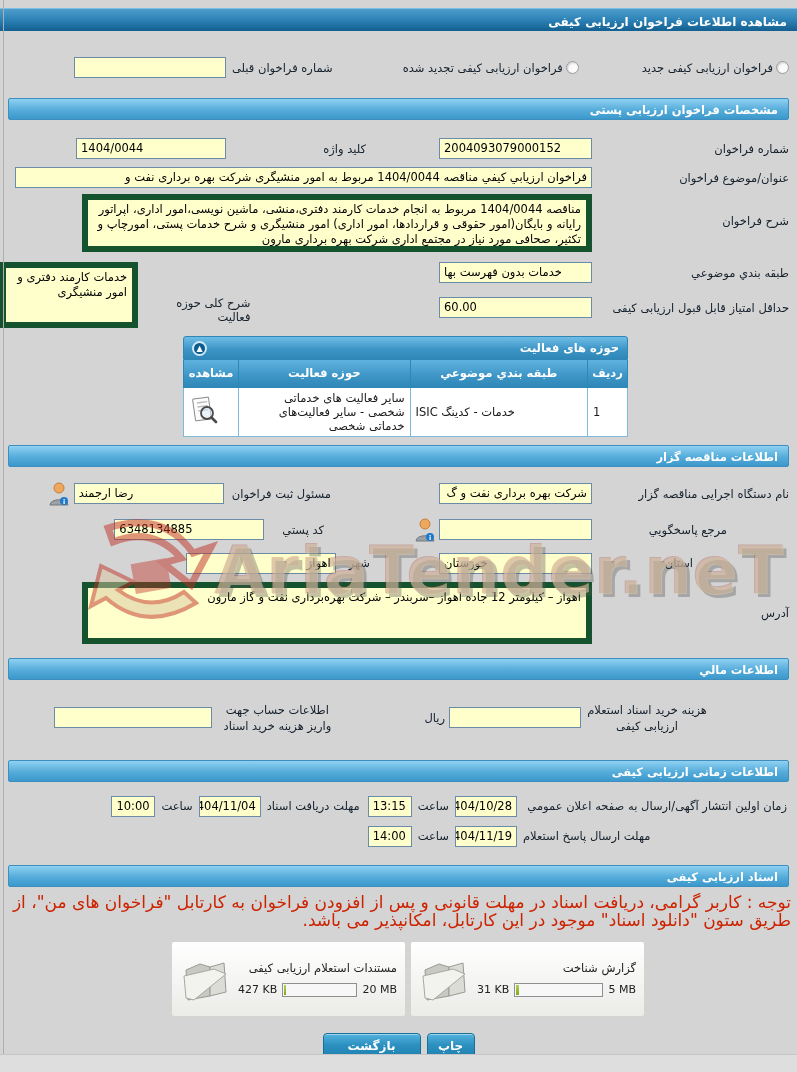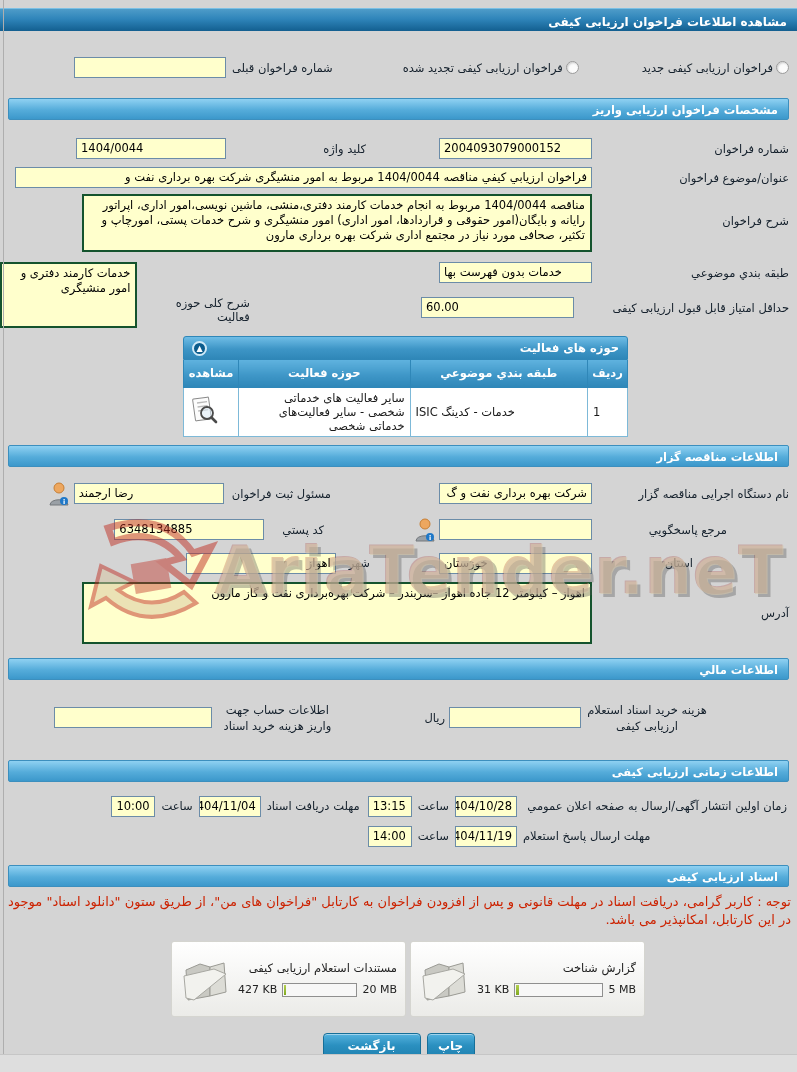--- a/index.html
+++ b/index.html
@@ -24,21 +24,21 @@
     color:#fff; font-weight:bold; font-size:11.5px;
   }
   .fr { display:flex; align-items:center; padding-right:8px; }
   .lbl { color:#14202c; }
   .inp {
     background:#ffffcc; border:1px solid #6b8ca8; height:21px; line-height:19px;
     padding:0 4px; white-space:nowrap; overflow:hidden; font-size:11.5px; color:#000;
   }
   .c { text-align:left; }
   .box {
-    background:#ffffcc; border:2px solid #14532d; padding:2px 5px;
+    background:#ffffcc; border:6px solid #14532d; padding:2px 5px;
     font-size:11.5px; color:#000; line-height:15px; overflow:hidden;
   }
   .radio {
     width:13px; height:13px; border-radius:50%; background:#fbfbfb;
     border:1px solid #9a9a9a; box-shadow: inset 1px 1px 2px #ccc; margin-left:3px; flex:none;
   }
 
   
   .tbl-wrap { margin:8px 169px 0 auto; width:445px; }
   .tbl-hd {
@@ -52,21 +52,21 @@
     color:#fff; font-size:8px; line-height:11px; text-align:center; flex:none;
   }
   table { border-collapse:collapse; width:445px; background:#fff; }
   th {
     background: linear-gradient(#5fb2de 0%, #3d95c6 60%, #2f87b8 100%);
     color:#fff; font-weight:bold; font-size:11.5px; height:27px;
     border:1px solid #2f87b8; border-top:none;
   }
   td { border:1px solid #7db9d8; padding:3px 5px; font-size:11.5px; background:#fff; }
 
-  .note { color:#cc2200; font-size:13px; line-height:18px; padding:0 6px 0 4px; }
+  .note { color:#cc2200; font-size:17px; line-height:18px; padding:0 6px 0 4px; }
 
   .filebox {
     width:235px; height:76px; background:linear-gradient(#ffffff, #ebebe8);
     border:1px solid #d5d5d0; border-radius:3px; padding:6px 8px; display:flex;
     flex-direction:row; direction:ltr; align-items:center; gap:6px;
   }
   .fb-col { flex:1; display:flex; flex-direction:column; gap:8px; }
   .fb-title { direction:rtl; text-align:right; padding-left:4px; color:#222; }
   .bar-row { display:flex; direction:ltr; align-items:center; gap:5px; font-size:11px; color:#222; }
   .track { flex:1; height:14px; background:#f7f7f7; border:1px solid #8f8f8f; position:relative; }
@@ -98,21 +98,21 @@
 
   <div class="fr" style="margin-top:26px;">
     <span class="radio"></span>
     <span class="lbl">فراخوان ارزیابی کیفی جدید</span>
     <span class="radio" style="margin-right:63px;"></span>
     <span class="lbl">فراخوان ارزیابی کیفی تجدید شده</span>
     <span class="lbl" style="margin-right:70px;">شماره فراخوان قبلی</span>
     <div class="inp" style="width:152px; margin-right:6px;"></div>
   </div>
 
-  <div class="sec-hd" style="margin-top:20px;">مشخصات فراخوان ارزیابی واریز</div>
+  <div class="sec-hd" style="margin-top:20px;">مشخصات فراخوان ارزیابی پستی</div>
 
   <div class="fr" style="margin-top:18px;">
     <span class="lbl" style="width:197px;">شماره فراخوان</span>
     <div class="inp c" style="width:153px;">2004093079000152</div>
     <span class="lbl" style="margin-right:73px; width:60px;">کلید واژه</span>
     <div class="inp c" style="width:150px; margin-right:80px;">1404/0044</div>
   </div>
 
   <div class="fr" style="margin-top:8px;">
     <span class="lbl" style="width:197px;">عنوان/موضوع فراخوان</span>
@@ -124,21 +124,21 @@
     <div class="box" style="width:510px; height:58px;">مناقصه 1404/0044 مربوط به انجام خدمات کارمند دفتری،منشی، ماشین نویسی،امور اداری، اپراتور رایانه و بایگان(امور حقوقی و قراردادها، امور اداری) امور منشیگری و شرح خدمات پستی، امورچاپ و تکثیر، صحافی مورد نیاز در مجتمع اداری شرکت بهره برداری مارون</div>
   </div>
 
   <div class="fr" style="margin-top:10px; align-items:flex-start;">
     <div style="width:550px;">
       <div class="fr" style="padding-right:0;">
         <span class="lbl" style="width:197px;">طبقه بندي موضوعي</span>
         <div class="inp c" style="width:153px;">خدمات بدون فهرست بها</div>
       </div>
       <div class="fr" style="padding-right:0; margin-top:14px;">
-        <span class="lbl" style="width:197px;margin-left:18px;">حداقل امتیاز قابل قبول ارزیابی کیفی</span>
+        <span class="lbl" style="width:197px;">حداقل امتیاز قابل قبول ارزیابی کیفی</span>
         <div class="inp c" style="width:153px;">60.00</div>
       </div>
     </div>
     <span class="lbl" style="margin-right:40px; margin-top:34px;">شرح کلی حوزه فعالیت</span>
     <div class="box" style="width:150px; height:66px; margin-right:12px;">خدمات کارمند دفتری و امور منشیگری</div>
   </div>
 
   <div class="tbl-wrap">
     <div class="tbl-hd">
       <span>حوزه های فعالیت</span>

